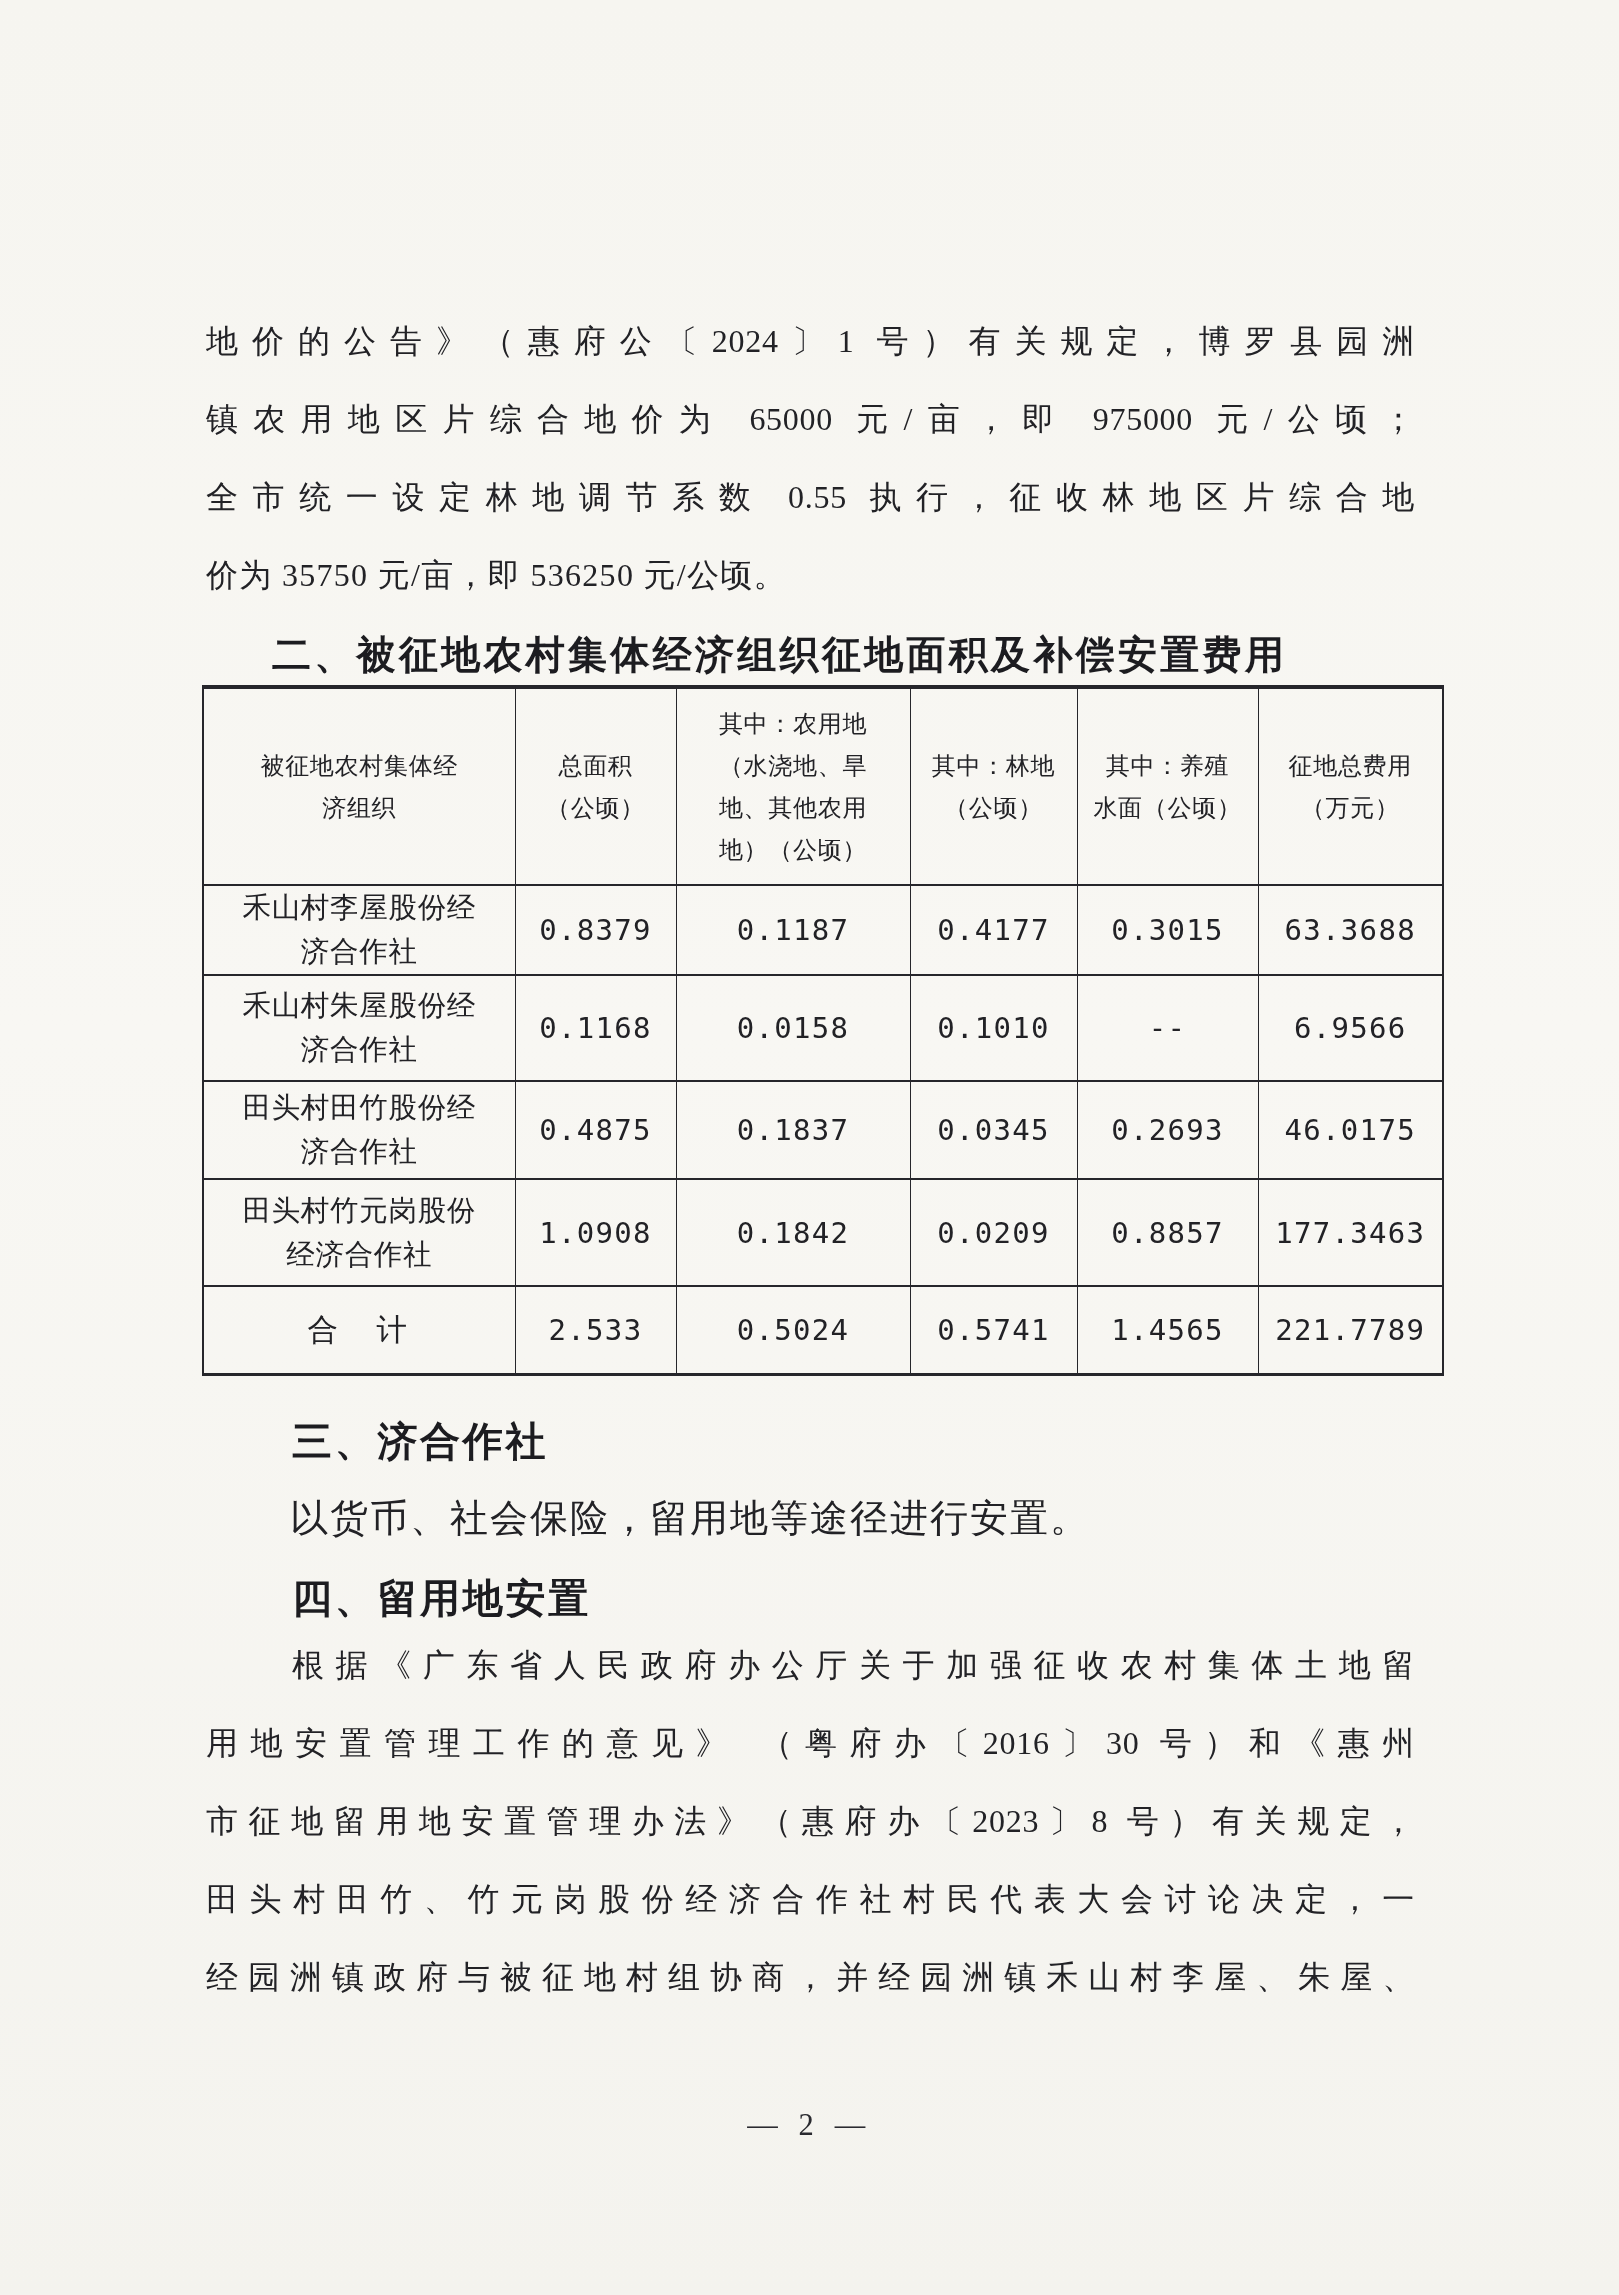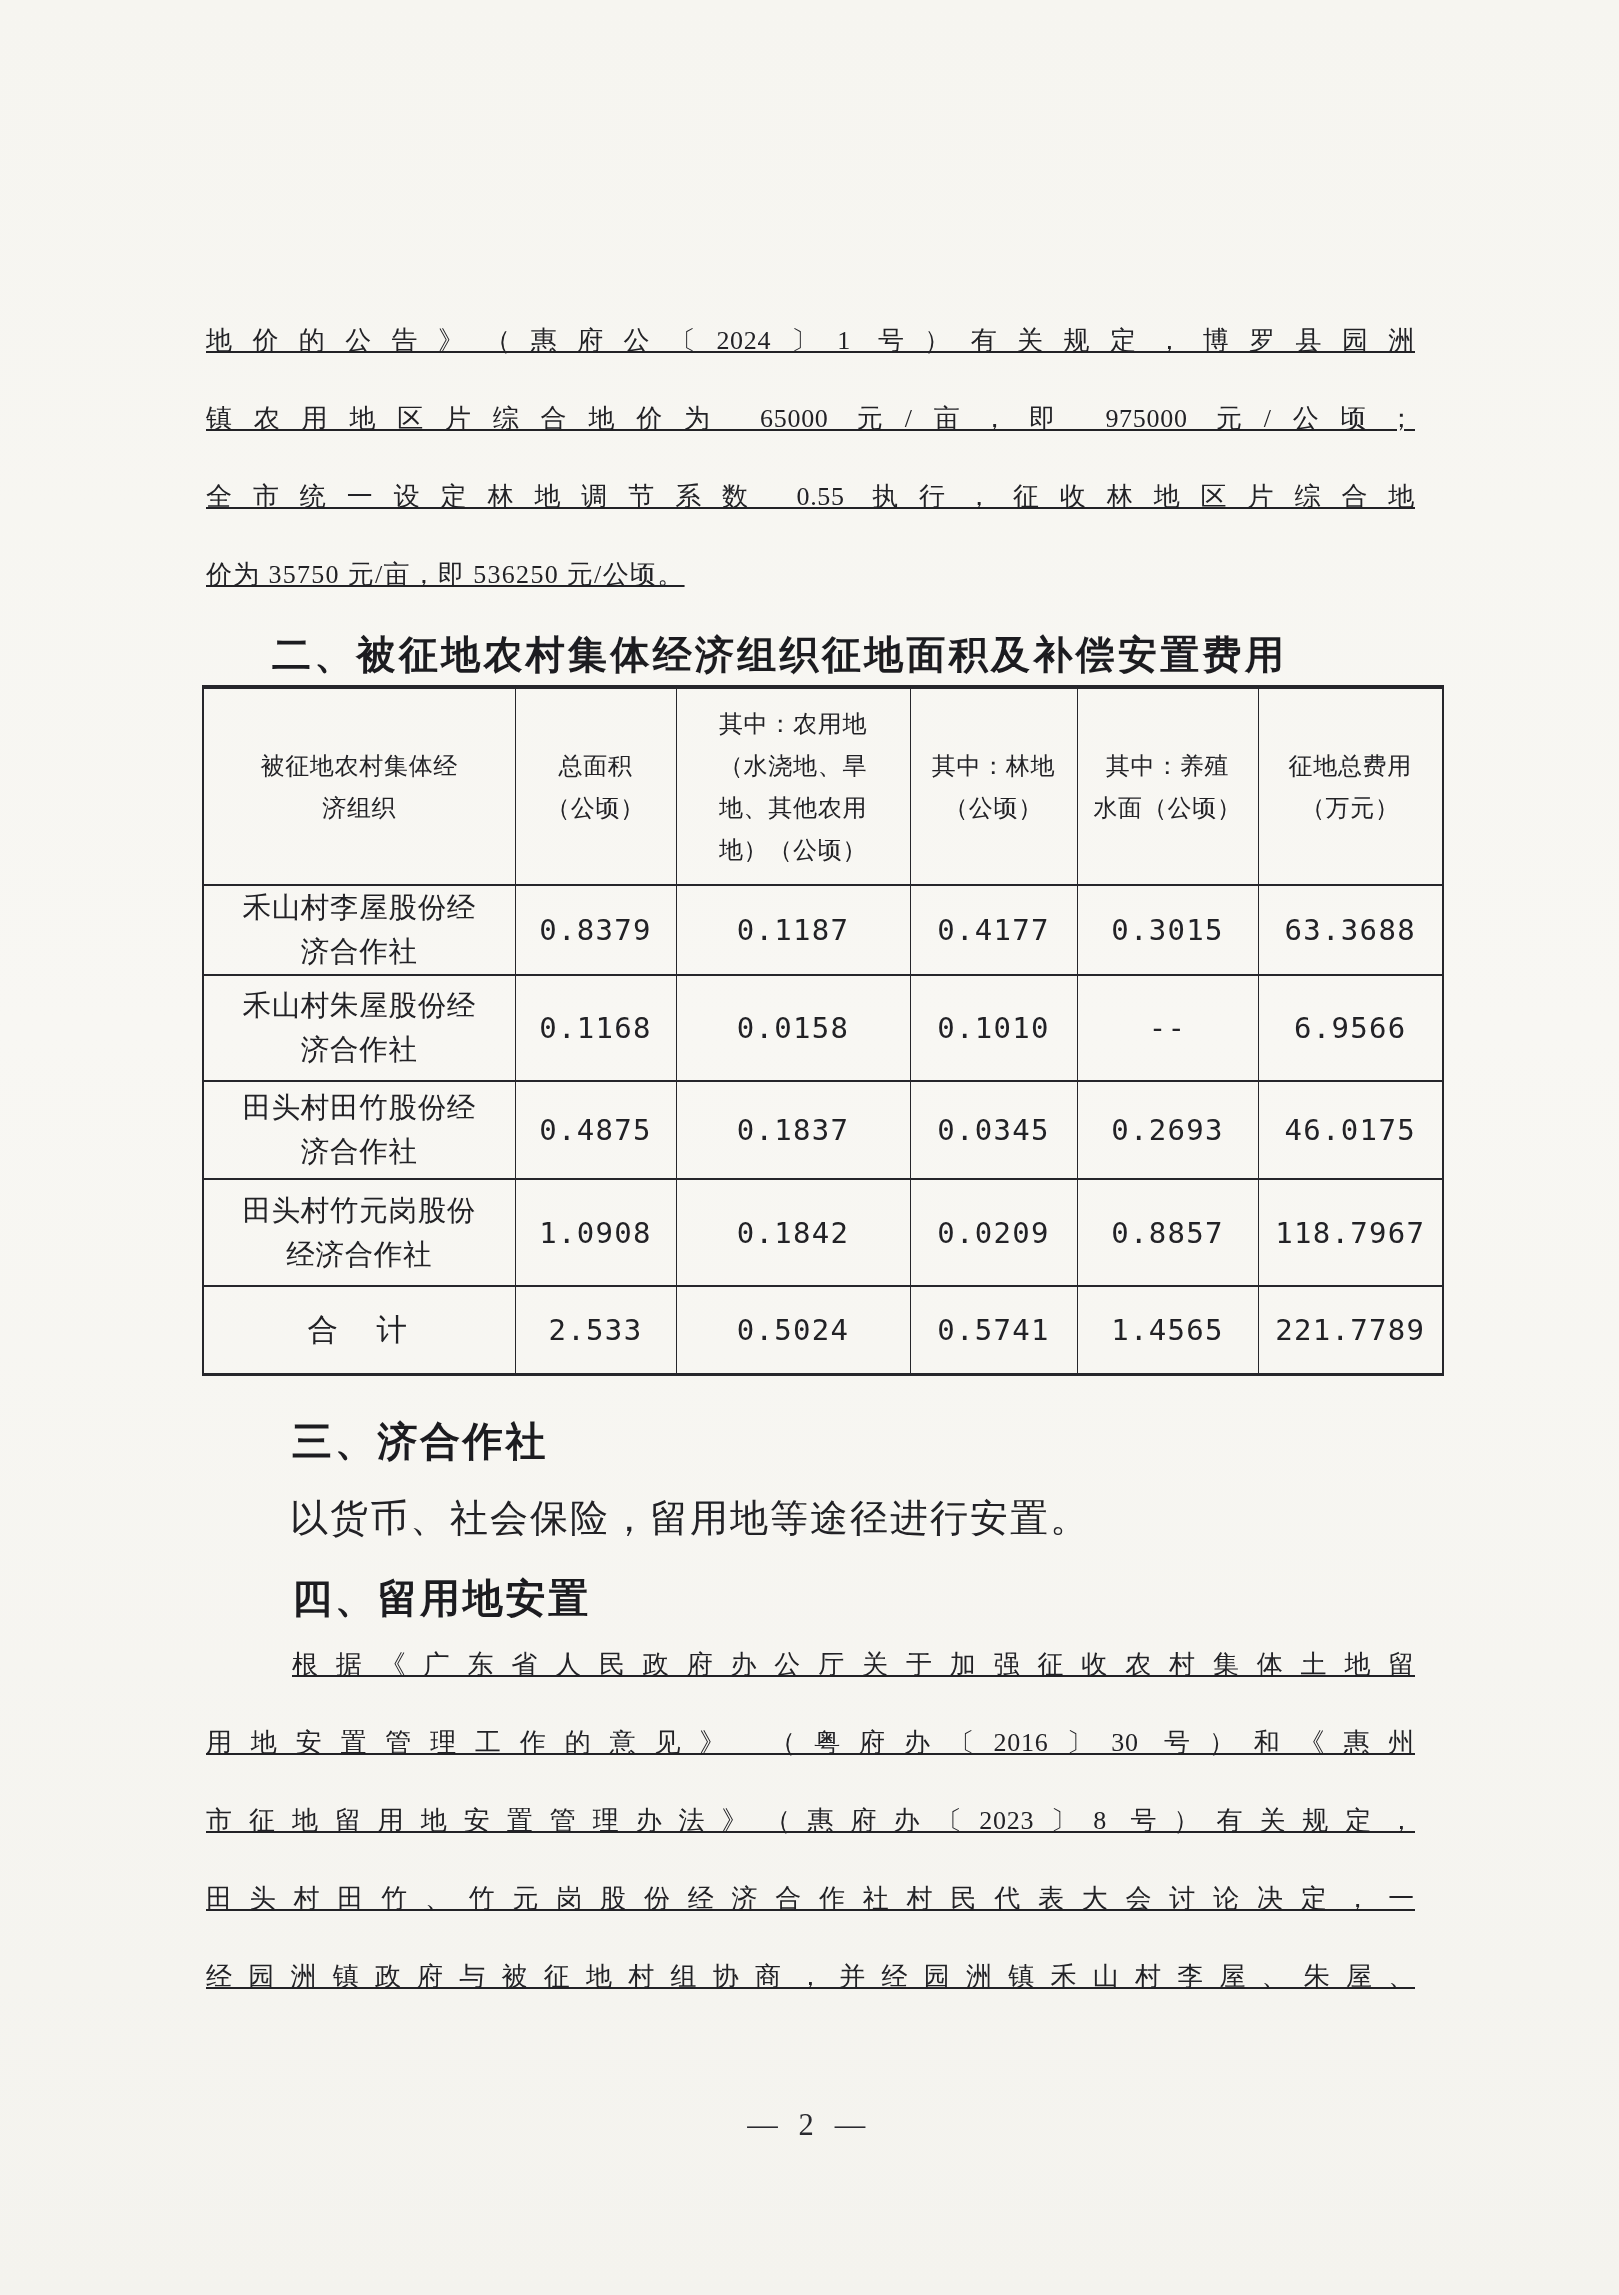--- a/index.html
+++ b/index.html
@@ -20,26 +20,25 @@
 
   
   .para {
     position: absolute;
     width: 1209px;
     left: 206px;
   }
   .tline {
     height: 78px;
     line-height: 78px;
-    font-size: 26px;
+    font-size: 32px;
     text-align: justify;
     text-align-last: justify;
     white-space: nowrap;
     letter-spacing: 0.7px;
-    text-decoration: underline;
   }
   .tline.lastline {
     text-align-last: left;
     letter-spacing: 1.3px;
   }
   .s4 .tline { height: 78px; line-height: 78px; }
   .tline.firstline { text-indent: 86px; }
 
   
   .heading {
@@ -190,21 +189,21 @@
         <td class="num">0.2693</td>
         <td class="num">46.0175</td>
       </tr>
       <tr class="r3">
         <td class="org">田头村竹元岗股份
 经济合作社</td>
         <td class="num">1.0908</td>
         <td class="num">0.1842</td>
         <td class="num">0.0209</td>
         <td class="num">0.8857</td>
-        <td class="num">118.7967</td>
+        <td class="num">177.3463</td>
       </tr>
       <tr class="rtot">
         <td class="org totalcell">合　计</td>
         <td class="num">2.533</td>
         <td class="num">0.5024</td>
         <td class="num">0.5741</td>
         <td class="num">1.4565</td>
         <td class="num">221.7789</td>
       </tr>
     </tbody>

